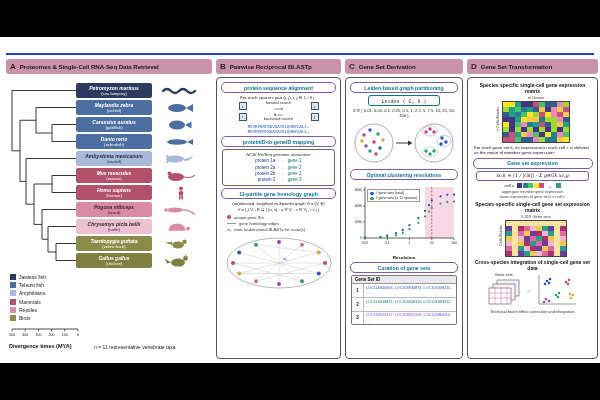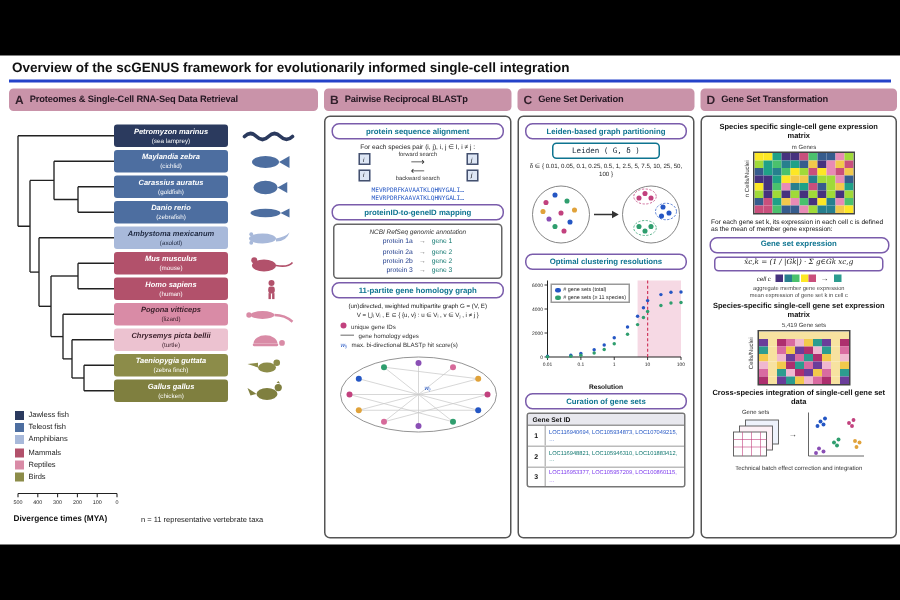--- a/index.html
+++ b/index.html
@@ -92,21 +92,20 @@
   .mini-ann { font-size:3.8px; color:#444; text-align:center; line-height:4.7px; }
   .integrate-row { display:flex; align-items:center; justify-content:center; gap:5px; margin:1px 0; }
   .stack-wrap { display:flex; flex-direction:column; align-items:center; gap:1px; font-size:4px; color:#333; }
   .d-caption { font-size:4px; color:#333; text-align:center; line-height:5px; margin-top:1px; }
 </style>
 </head>
 <body>
 
 <div class="stage">
   <div class="figure">
-    <div class="fig-title">Overview of the scGENUS framework for evolutionarily informed single-cell integration</div>
     <div class="title-rule"></div>
 
     <div class="panels">
 
       <div class="panel panel-a">
         <div class="panel-header">
           <span class="panel-letter">A</span>
           <span class="panel-title">Proteomes &amp; Single-Cell RNA-Seq Data Retrieval</span>
         </div>
         <div class="panel-body">

